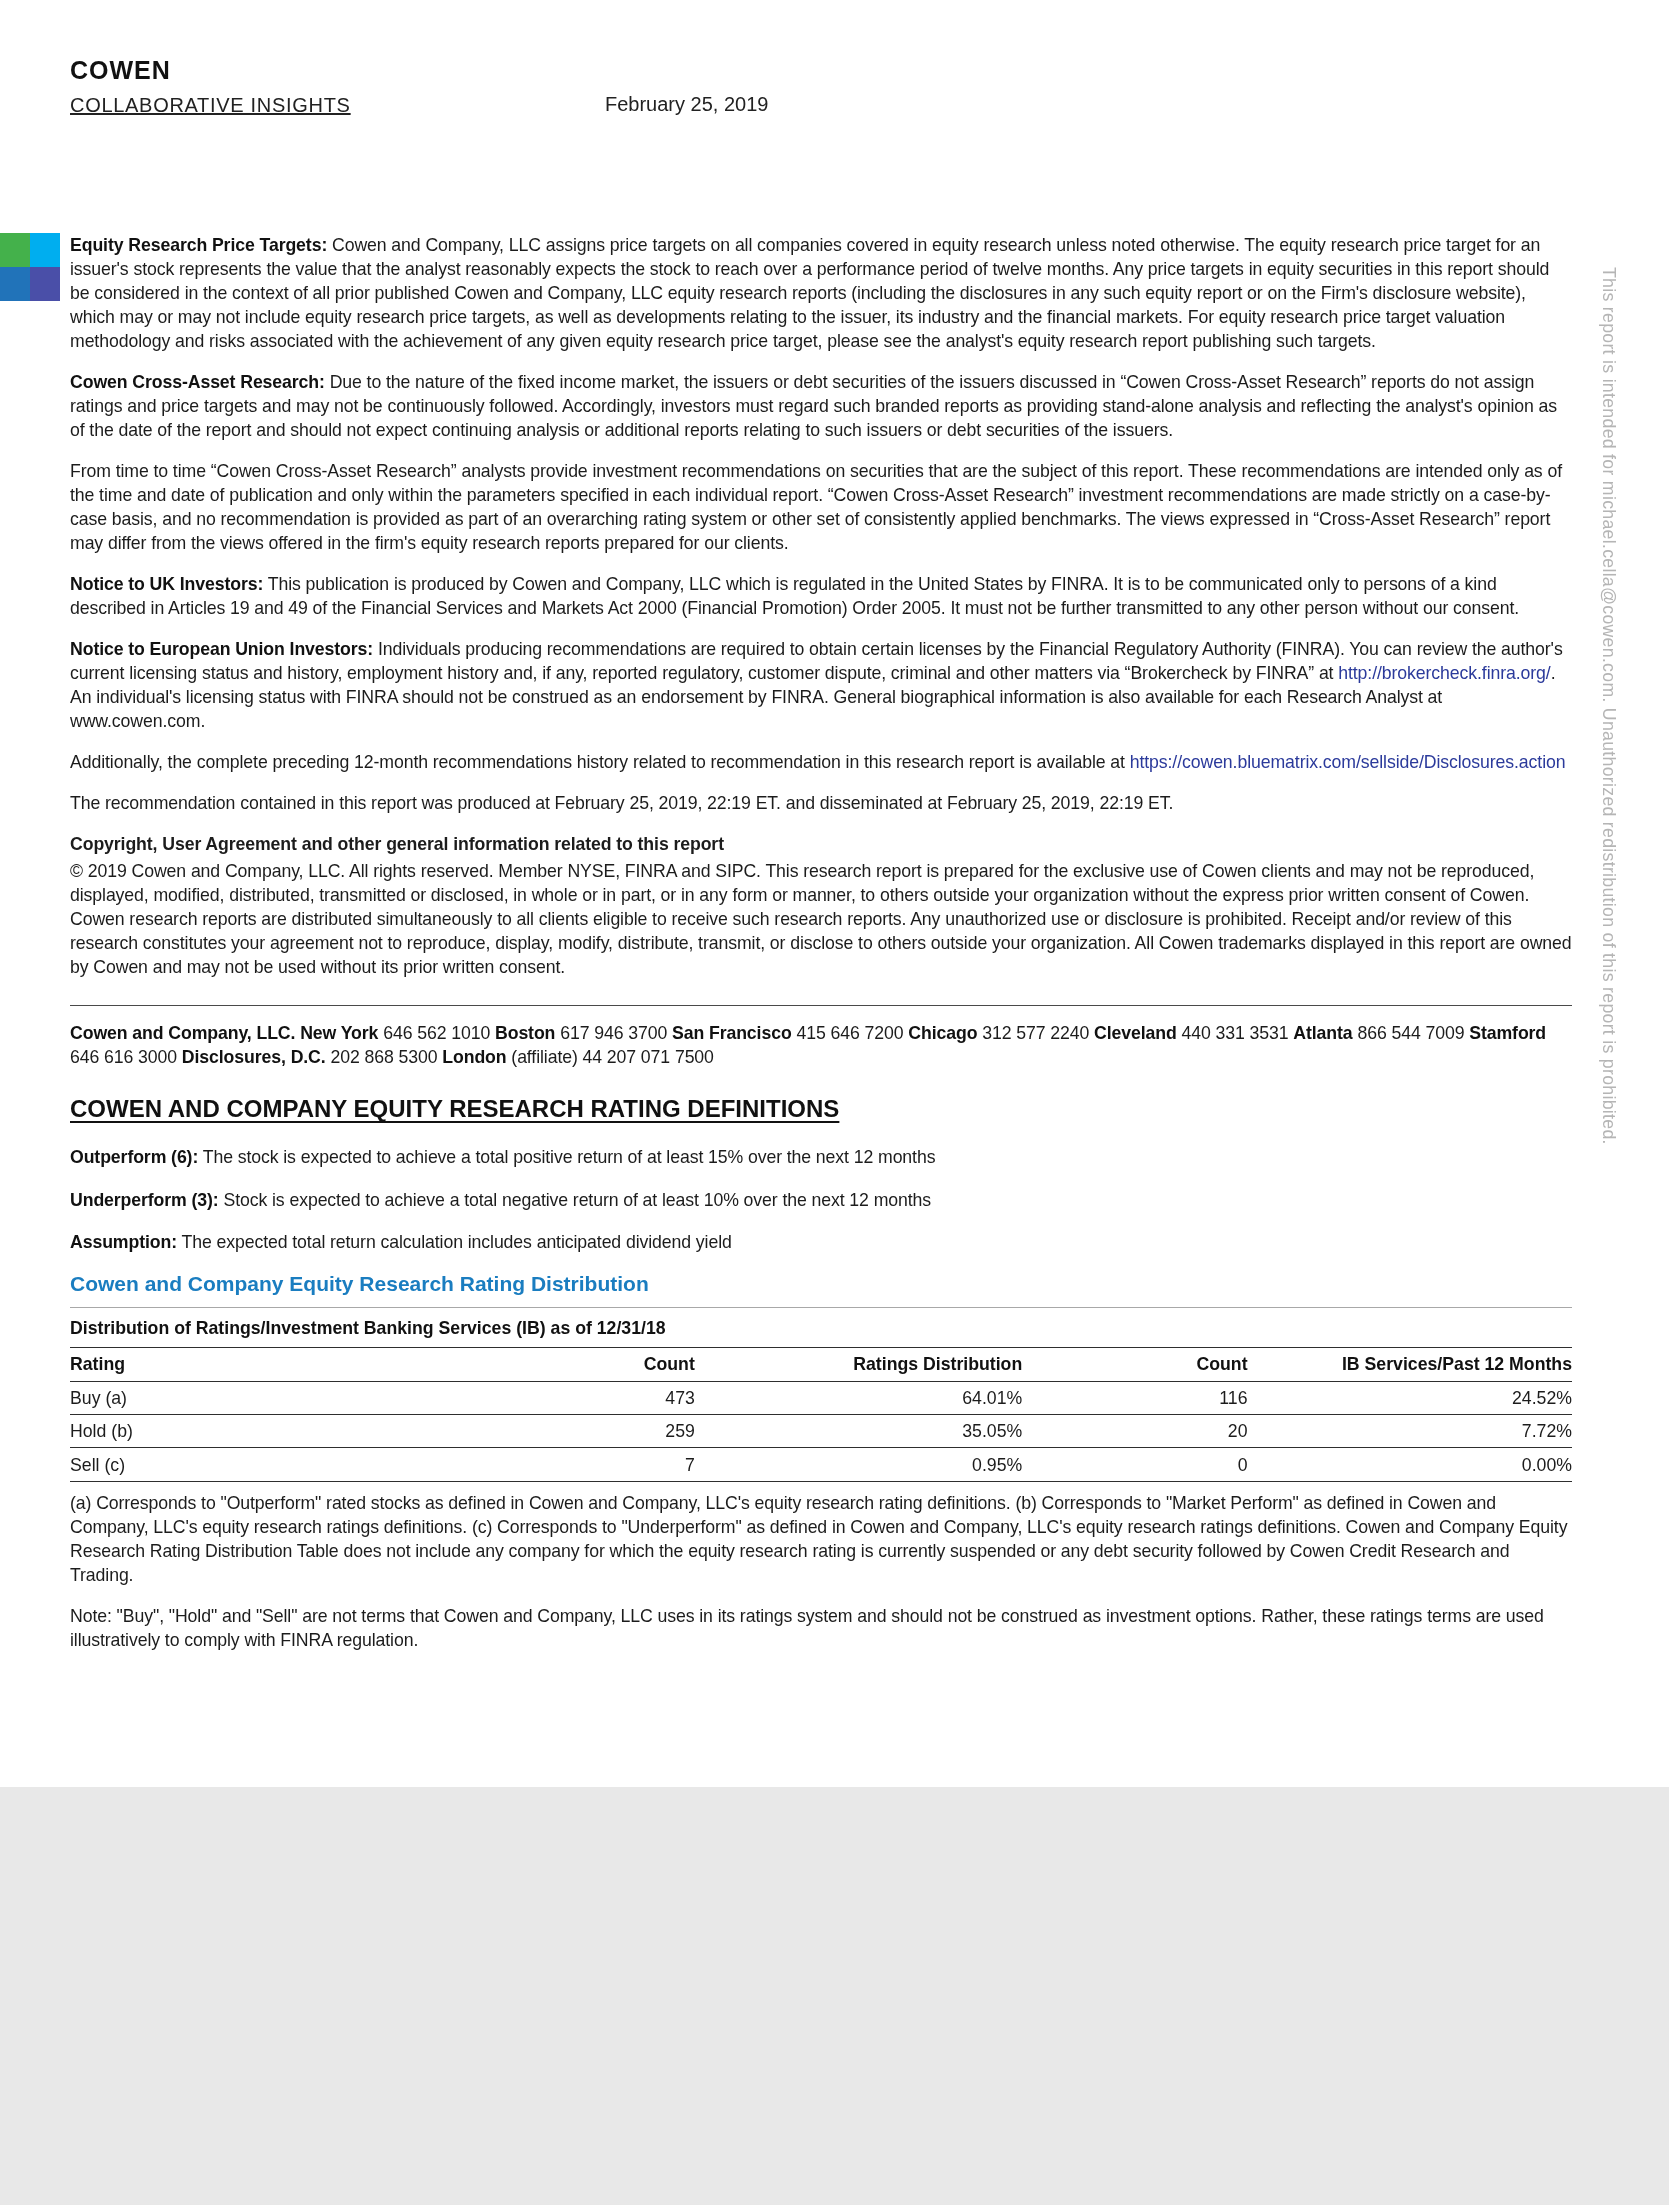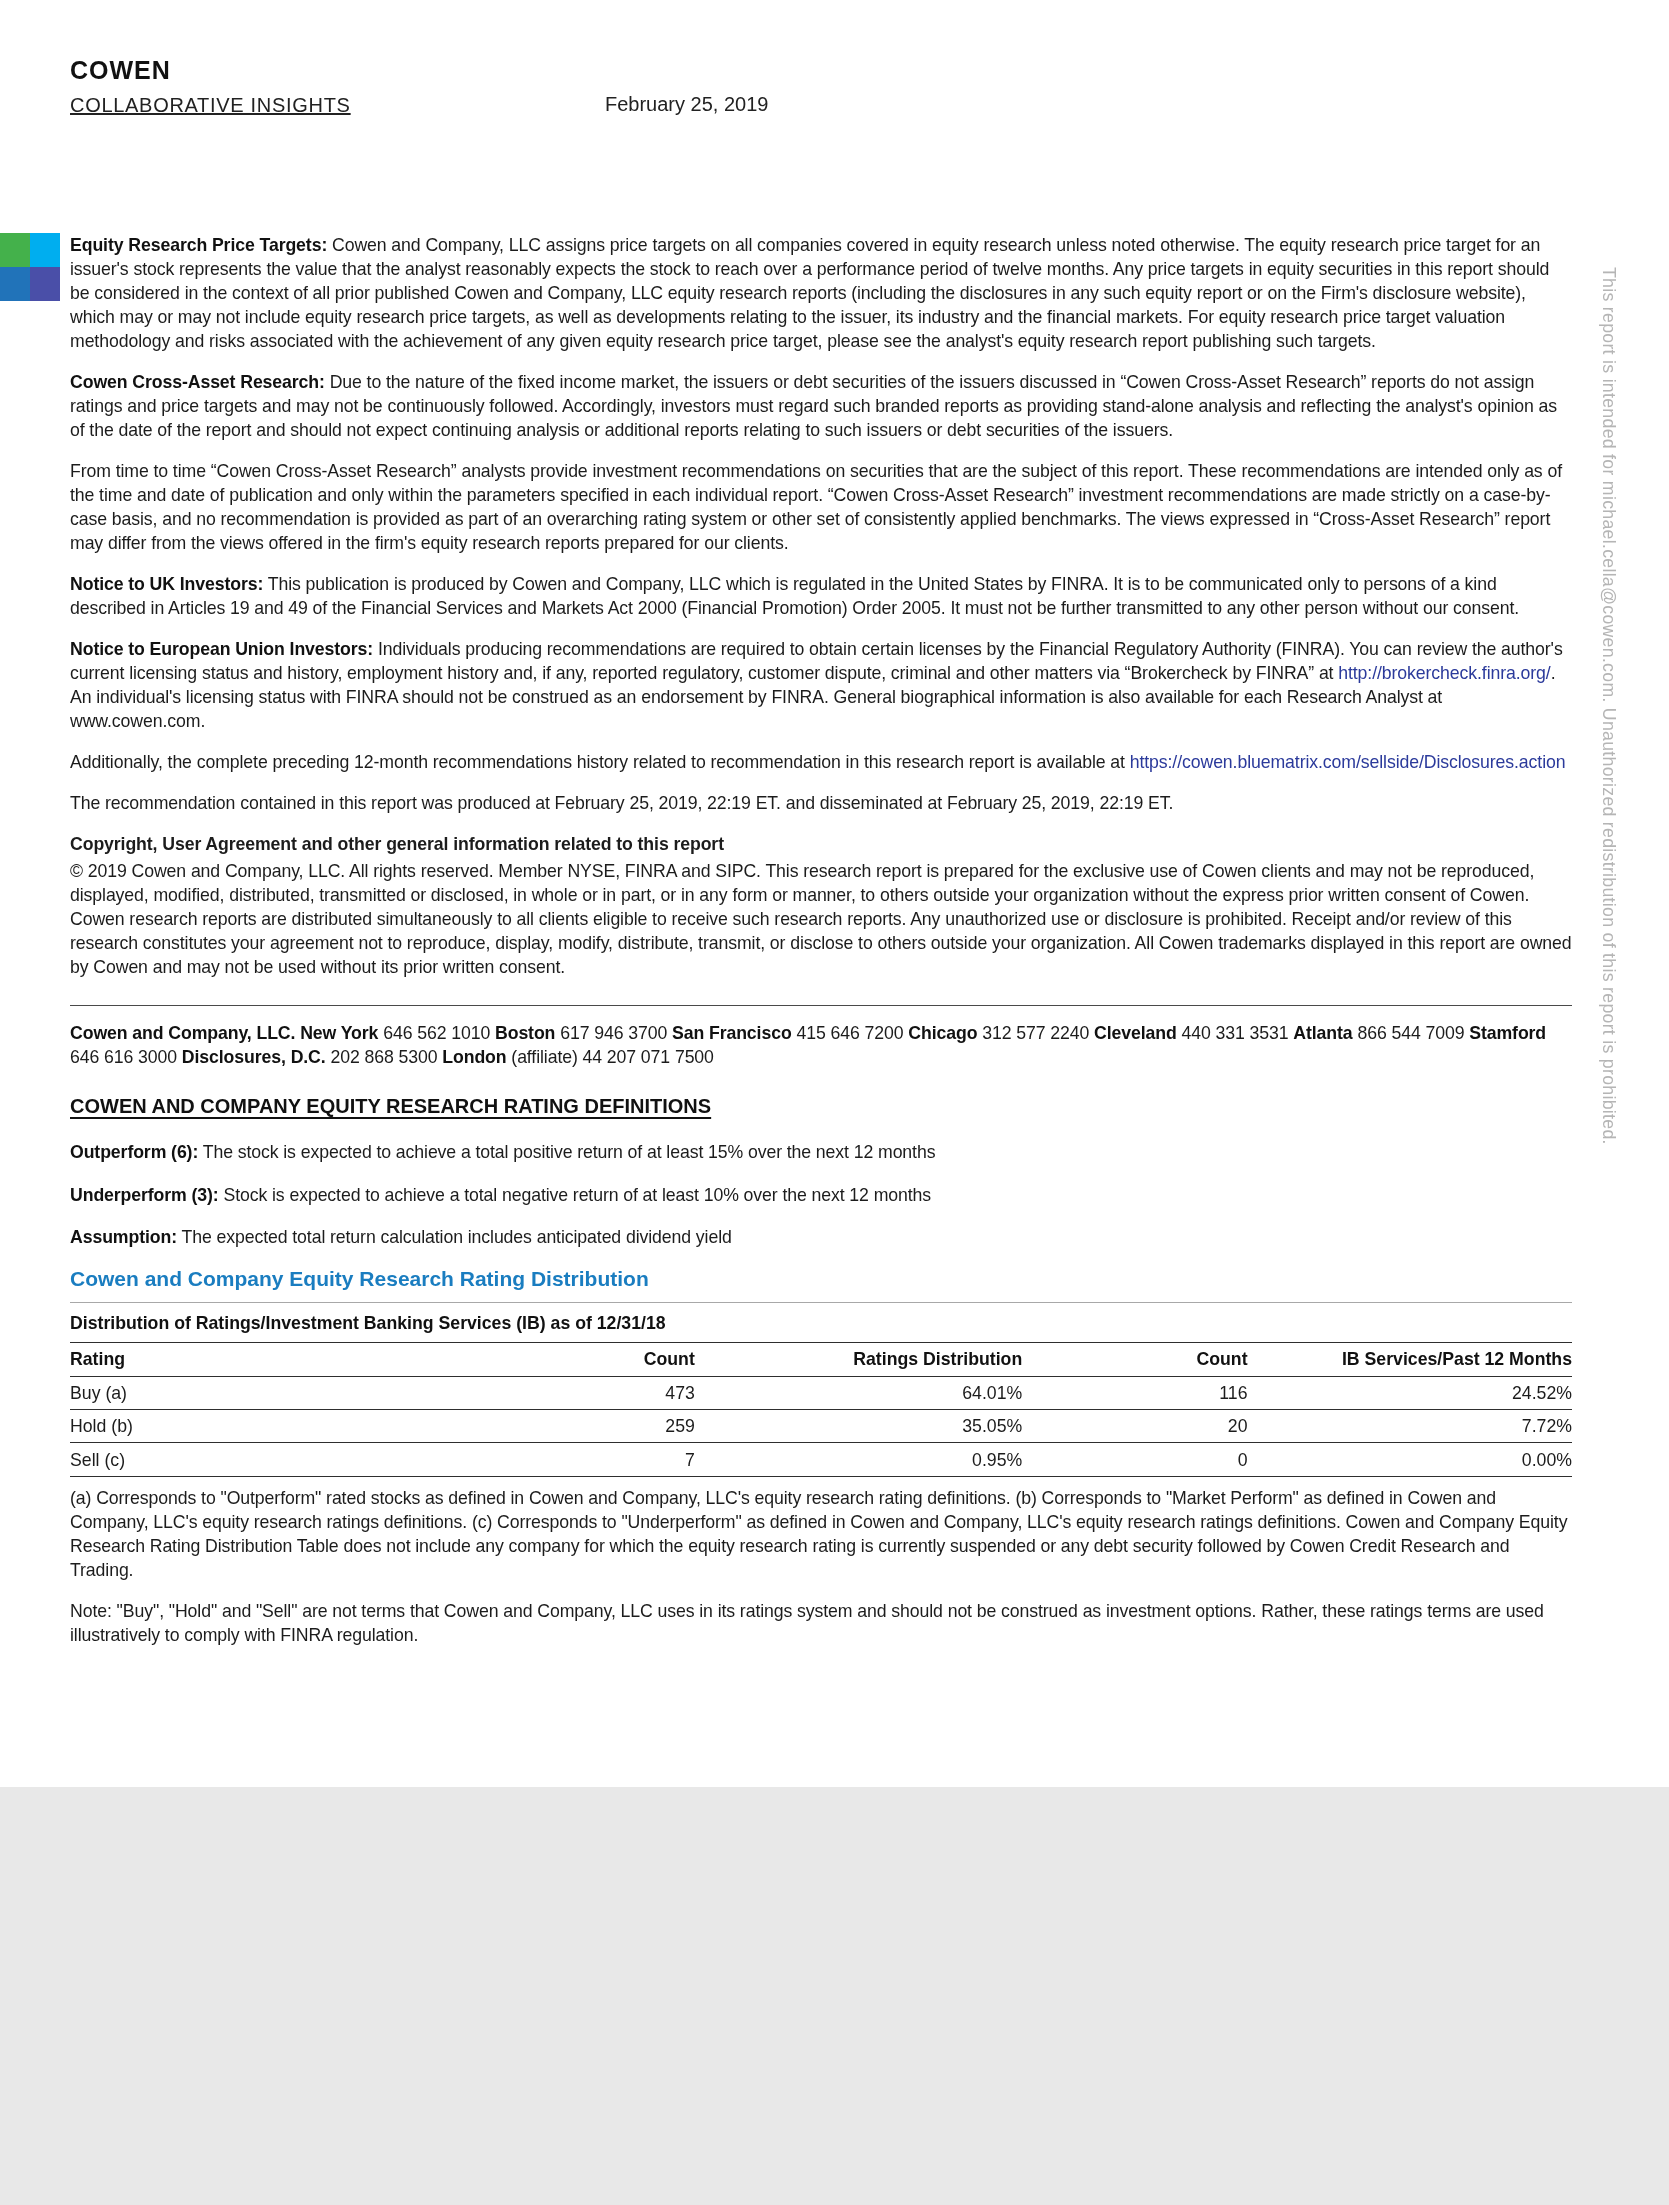--- a/index.html
+++ b/index.html
@@ -28,21 +28,21 @@
     font-size:17.7px; line-height:24px; letter-spacing:-0.1px;
     color:#1c1c1c; margin-bottom:17px;
   }
   .lead { font-weight:700; color:#111; }
   a.doclink { color:#2b3a9b; text-decoration:none; cursor:pointer; }
   .h-bold { font-weight:700; color:#111; margin-bottom:2.6px !important; }
   .rule { border:none; border-top:1.3px solid #4a4a4a; margin:26px 0 15.7px 0; }
   .contacts { margin-bottom:22px; }
   .contacts .pair { display:inline;text-align:center; }
   .section-heading {
-    font-size:20px; font-weight:700; color:#111; text-decoration:underline;
+    font-size:24px; font-weight:700; color:#111; text-decoration:underline;
     text-underline-offset:3.9px; margin:9.2px 0 22px 0; display:inline-block;
   }
   .def { margin-bottom:18.3px !important; }
   
   .dist-title { font-size:21px; font-weight:700; color:#1a7dc0; margin:18.3px 0 10.5px 0; }
   .rule-thin { border:none; border-top:0.7px solid #a8a8a8; margin:0 0 10.5px 0; }
   .dist-subtitle { font-size:17.7px; font-weight:700; color:#111; margin-bottom:7.9px; }
   table.dist { width:100%; border-collapse:collapse; table-layout:fixed; }
   table.dist col.c1 { width:21.8%; } table.dist col.c2 { width:19.8%; }
   table.dist col.c3 { width:21.8%; } table.dist col.c4 { width:15.0%; }

